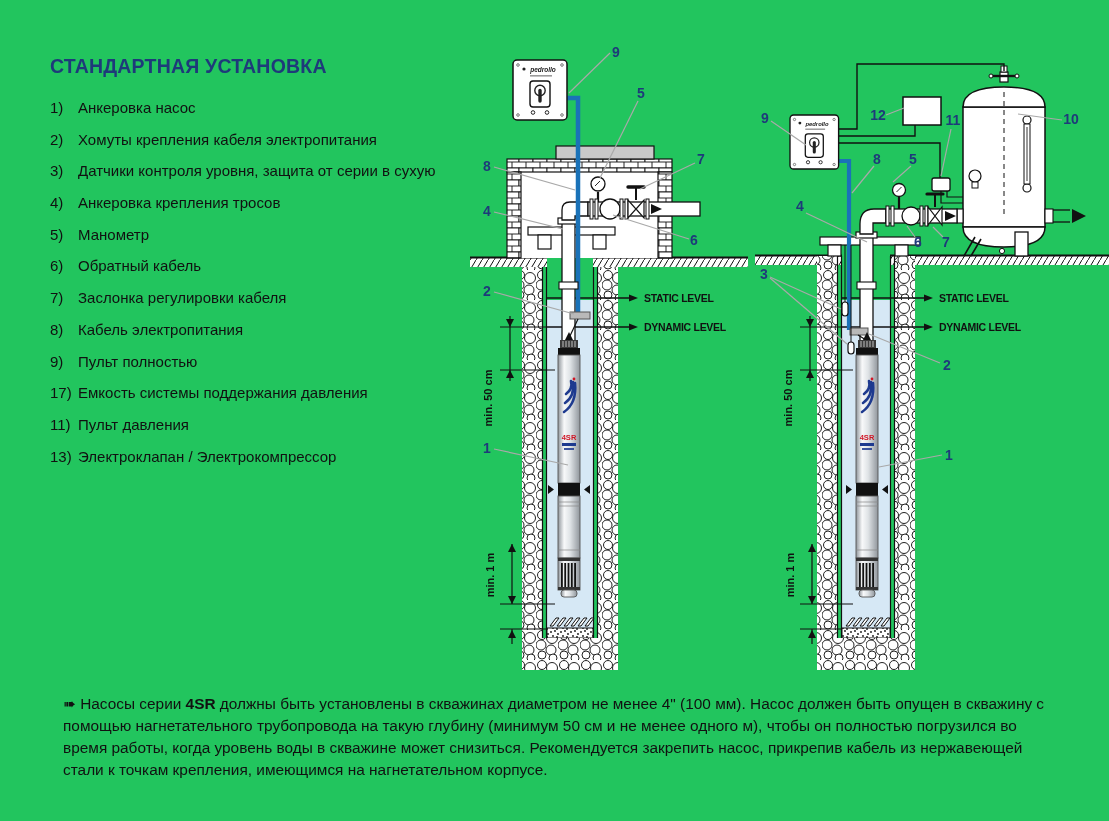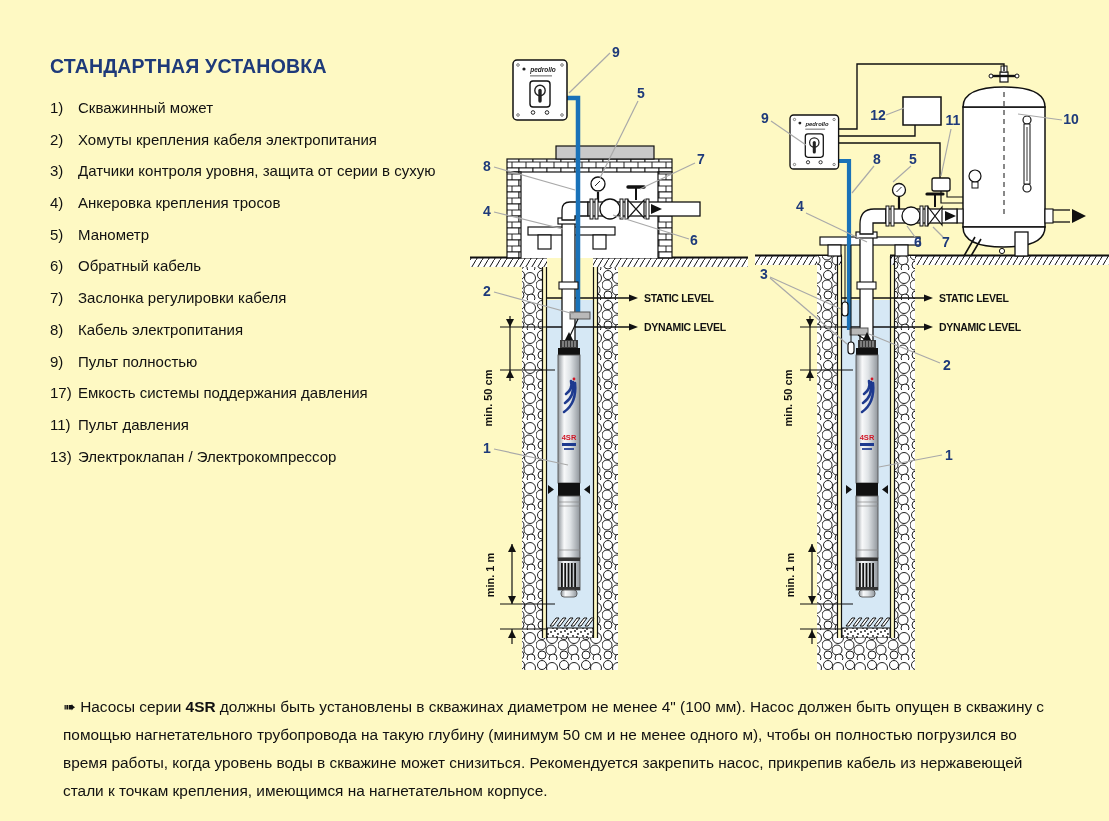--- a/index.html
+++ b/index.html
@@ -1,30 +1,30 @@
 <!DOCTYPE html>
 <html><head>
 <meta charset="utf-8">
 <style>
   html,body{margin:0;padding:0;background:#e8e8e8;}
   .page{
-    position:relative; width:1109px; height:821px; background:#fef9c3;
+    position:relative; width:1109px; height:821px; background:#22c55e;
     font-family:"Liberation Sans","DejaVu Sans",sans-serif; color:#111;
     overflow:hidden; margin:0 auto;
   }
   .title{
     position:absolute; left:50px; top:55px;
     font-size:19.5px; font-weight:bold; letter-spacing:.2px; color:#1e3a7a;
   }
   .legend{position:absolute; left:50px; top:99px; width:470px; list-style:none; margin:0; padding:0;}
   .legend li{display:flex; align-items:flex-start; height:31.7px; font-size:15px; white-space:nowrap;}
   .legend .num{width:28px; flex:0 0 28px;}
   .note{
     position:absolute; left:63px; top:678px; width:995px;
-    font-size:15.4px; line-height:28px; text-align:left;
+    font-size:15.4px; line-height:22px; text-align:left;
   }
   .note b{font-weight:bold;}
   .diagram-svg{position:absolute; left:470px; top:30px;}
   svg text{font-family:"Liberation Sans","DejaVu Sans",sans-serif;}
   .callout{font-size:14px; font-weight:bold; fill:#1e3a7a;}
   .leader{stroke:#a9a9a9; stroke-width:1.2; fill:none;}
   .lvl{font-size:10.5px; font-weight:bold; letter-spacing:-0.3px; fill:#111;}
   .dim{font-size:11px; font-weight:bold; fill:#111;}
   .ln{stroke:#111; fill:none;}
   .wh{fill:#fff; stroke:#111;}
@@ -32,21 +32,21 @@
 </head>
 <body>
 
 <div class="page">
 
   <div class="title">СТАНДАРТНАЯ УСТАНОВКА</div>
 
   <ul class="legend">
     <li>
         <span class="num">1)</span>
-        <span>Скважинный может</span>
+        <span>Анкеровка насос</span>
       </li>
     <li>
         <span class="num">2)</span>
         <span>Хомуты крепления кабеля электропитания</span>
       </li>
     <li>
         <span class="num">3)</span>
         <span>Датчики контроля уровня, защита от серии в сухую</span>
       </li>
     <li>

